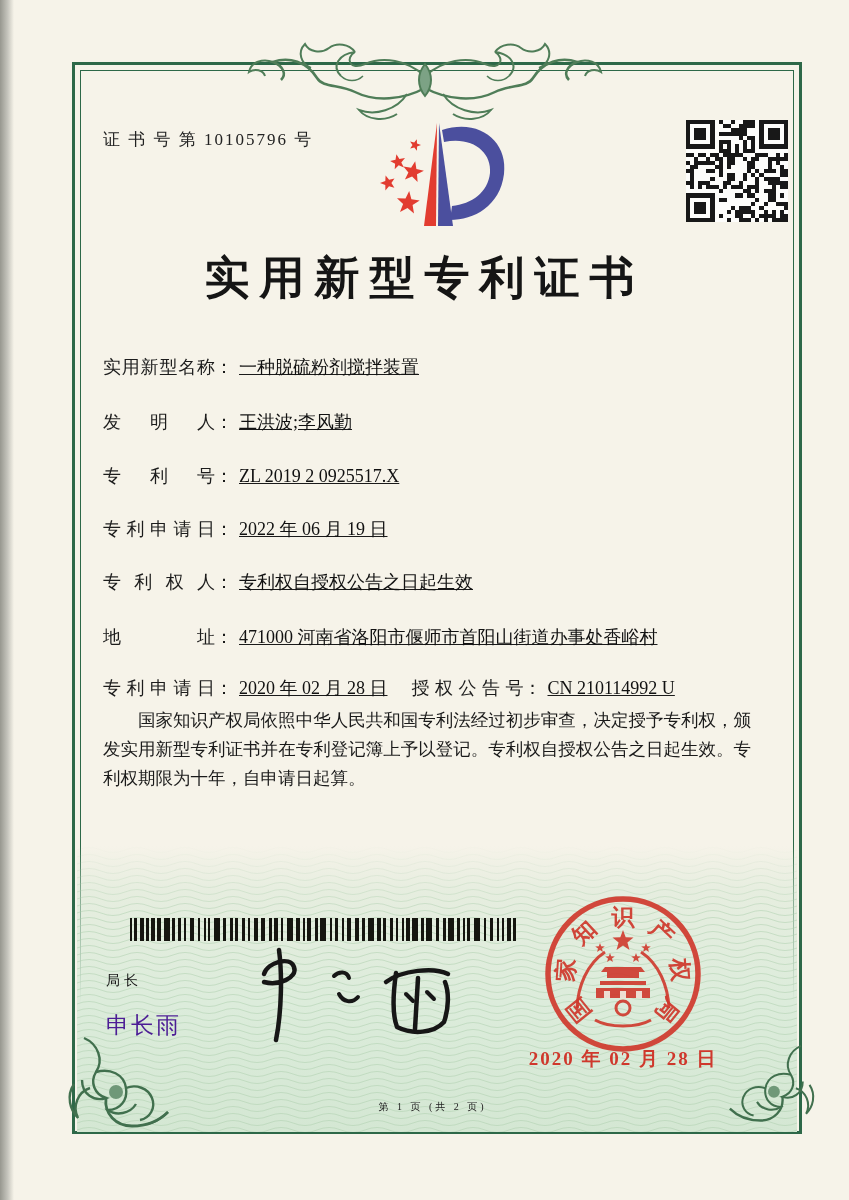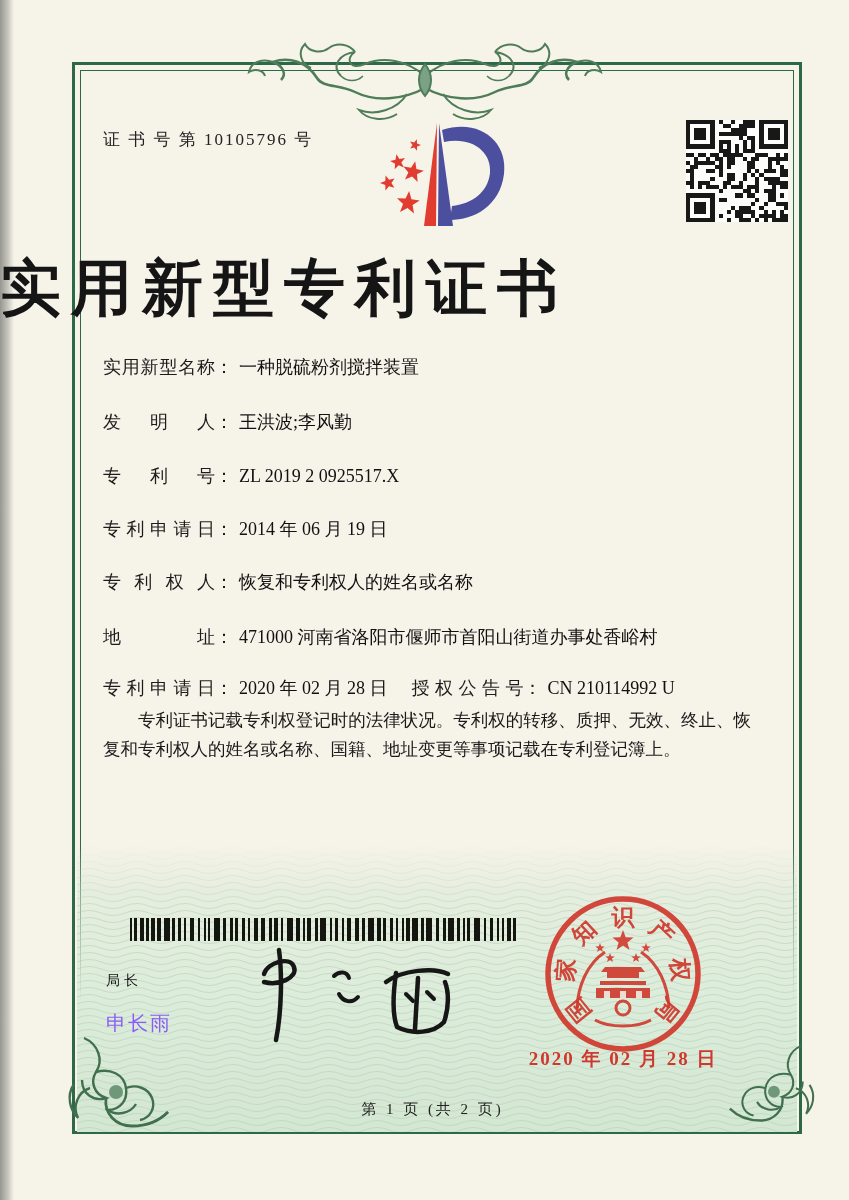--- a/index.html
+++ b/index.html
@@ -14,40 +14,40 @@
   .frame-outer{position:absolute;left:72px;top:62px;width:730px;height:1072px;
     border:3px solid #2d6848;box-sizing:border-box;}
   .frame-inner{position:absolute;left:80px;top:70px;width:714px;height:1056px;
     border:1px solid #2d6848;box-sizing:border-box;}
   .guilloche{position:absolute;left:77px;top:846px;width:720px;height:286px;
     background:linear-gradient(180deg,rgba(214,232,213,0) 0%,rgba(214,232,213,.5) 16%,#dcecdb 55%,#d4e7d3 100%);}
   .guilloche svg{position:absolute;left:0;top:0;}
   .cert-no{position:absolute;left:103px;top:128px;font-size:17px;letter-spacing:2px;color:#222;}
   .logo{position:absolute;left:368px;top:116px;}
   .qr{position:absolute;left:686px;top:120px;}
-  .title{position:absolute;left:0;right:0;top:248px;text-align:left;
-    font-size:61px;font-weight:700;letter-spacing:10px;color:#151515;}
+  .title{position:absolute;left:0;right:0;top:248px;text-align:center;
+    font-size:45px;font-weight:700;letter-spacing:10px;color:#151515;}
   .fields{position:absolute;left:103px;top:350px;width:660px;font-size:18px;}
-  .frow{position:absolute;left:0;white-space:nowrap;}
+  .frow{position:absolute;left:0;white-space:nowrap;text-decoration:underline;}
   .flabel{display:inline-block;width:112px;text-align:justify;text-align-last:justify;color:#1c1c1c;vertical-align:bottom;}
   .fcolon{display:inline-block;margin-right:6px;}
   .fvalue{color:#111;}
   .fgroup2{margin-left:24px;}
   .body-text{position:absolute;left:103px;top:706px;width:648px;
     font-size:17.5px;line-height:29px;text-align:justify;color:#1a1a1a;}
   .body-text p{margin:0;text-indent:2em;}
   .barcode{position:absolute;left:130px;top:918px;}
   .director-label{position:absolute;left:106px;top:972px;font-size:14px;letter-spacing:4px;color:#161616;}
-  .director-name{position:absolute;left:106px;top:1010px;font-size:20px;letter-spacing:2px;color:#8b5cf6;}
+  .director-name{position:absolute;left:106px;top:1010px;font-size:23px;letter-spacing:2px;color:#4c1d95;}
   .signature{position:absolute;left:238px;top:942px;}
   .seal{position:absolute;left:537px;top:892px;}
   .seal-date{position:absolute;left:517px;top:1046px;width:212px;text-align:center;
     font-size:19px;letter-spacing:2px;color:#cf382c;font-weight:600;}
   .page-footer{position:absolute;left:16px;right:0;top:1100px;text-align:center;
-    font-size:15px;letter-spacing:3px;color:#222;}
+    font-size:10px;letter-spacing:3px;color:#222;}
   .back-note{position:absolute;left:0;right:0;top:1152px;text-align:center;
     font-size:17px;letter-spacing:4px;font-style:italic;color:#2a2a2a;}
   .ornament-top{position:absolute;left:243px;top:30px;}
   .ornament-bl{position:absolute;left:64px;top:1034px;}
   .ornament-br{position:absolute;left:718px;top:1034px;transform:scaleX(-1);}
 </style>
 </head>
 <body>
 
 <div class="sheet">
@@ -475,35 +475,35 @@
     <div class="frow" style="top:5px">
       <span class="flabel">实用新型名称</span><span class="fcolon">：</span><span class="fvalue">一种脱硫粉剂搅拌装置</span>
     </div>
     <div class="frow" style="top:60px">
       <span class="flabel">发明人</span><span class="fcolon">：</span><span class="fvalue">王洪波;李风勤</span>
     </div>
     <div class="frow" style="top:114px">
       <span class="flabel">专利号</span><span class="fcolon">：</span><span class="fvalue">ZL 2019 2 0925517.X</span>
     </div>
     <div class="frow" style="top:167px">
-      <span class="flabel">专利申请日</span><span class="fcolon">：</span><span class="fvalue">2014 年 06 月 19 日</span>
+      <span class="flabel">专利申请日</span><span class="fcolon">：</span><span class="fvalue">2022 年 06 月 19 日</span>
     </div>
     <div class="frow" style="top:220px">
-      <span class="flabel">专利权人</span><span class="fcolon">：</span><span class="fvalue">恢复和专利权人的姓名或名称</span>
+      <span class="flabel">专利权人</span><span class="fcolon">：</span><span class="fvalue">专利权自授权公告之日起生效</span>
     </div>
     <div class="frow" style="top:275px">
       <span class="flabel">地址</span><span class="fcolon">：</span><span class="fvalue">471000 河南省洛阳市偃师市首阳山街道办事处香峪村</span>
     </div>
     <div class="frow" style="top:326px">
       <span class="flabel">专利申请日</span><span class="fcolon">：</span><span class="fvalue">2020 年 02 月 28 日</span><span class="fgroup2"><span class="flabel">授权公告号</span><span class="fcolon">：</span><span class="fvalue">CN 210114992 U</span></span>
     </div>
   </div>
 
   <div class="body-text">
-    <p>专利证书记载专利权登记时的法律状况。专利权的转移、质押、无效、终止、恢复和专利权人的姓名或名称、国籍、地址变更等事项记载在专利登记簿上。</p>
+    <p>国家知识产权局依照中华人民共和国专利法经过初步审查，决定授予专利权，颁发实用新型专利证书并在专利登记簿上予以登记。专利权自授权公告之日起生效。专利权期限为十年，自申请日起算。</p>
   </div>
 
   <svg class="barcode" id="barcode-svg" width="392" height="23">
       <rect x="0" y="0" width="2" height="23" fill="#15150f"></rect>
       <rect x="4" y="0" width="3" height="23" fill="#15150f"></rect>
       <rect x="10" y="0" width="4" height="23" fill="#15150f"></rect>
       <rect x="16" y="0" width="3" height="23" fill="#15150f"></rect>
       <rect x="21" y="0" width="4" height="23" fill="#15150f"></rect>
       <rect x="27" y="0" width="4" height="23" fill="#15150f"></rect>
       <rect x="34" y="0" width="6" height="23" fill="#15150f"></rect>

